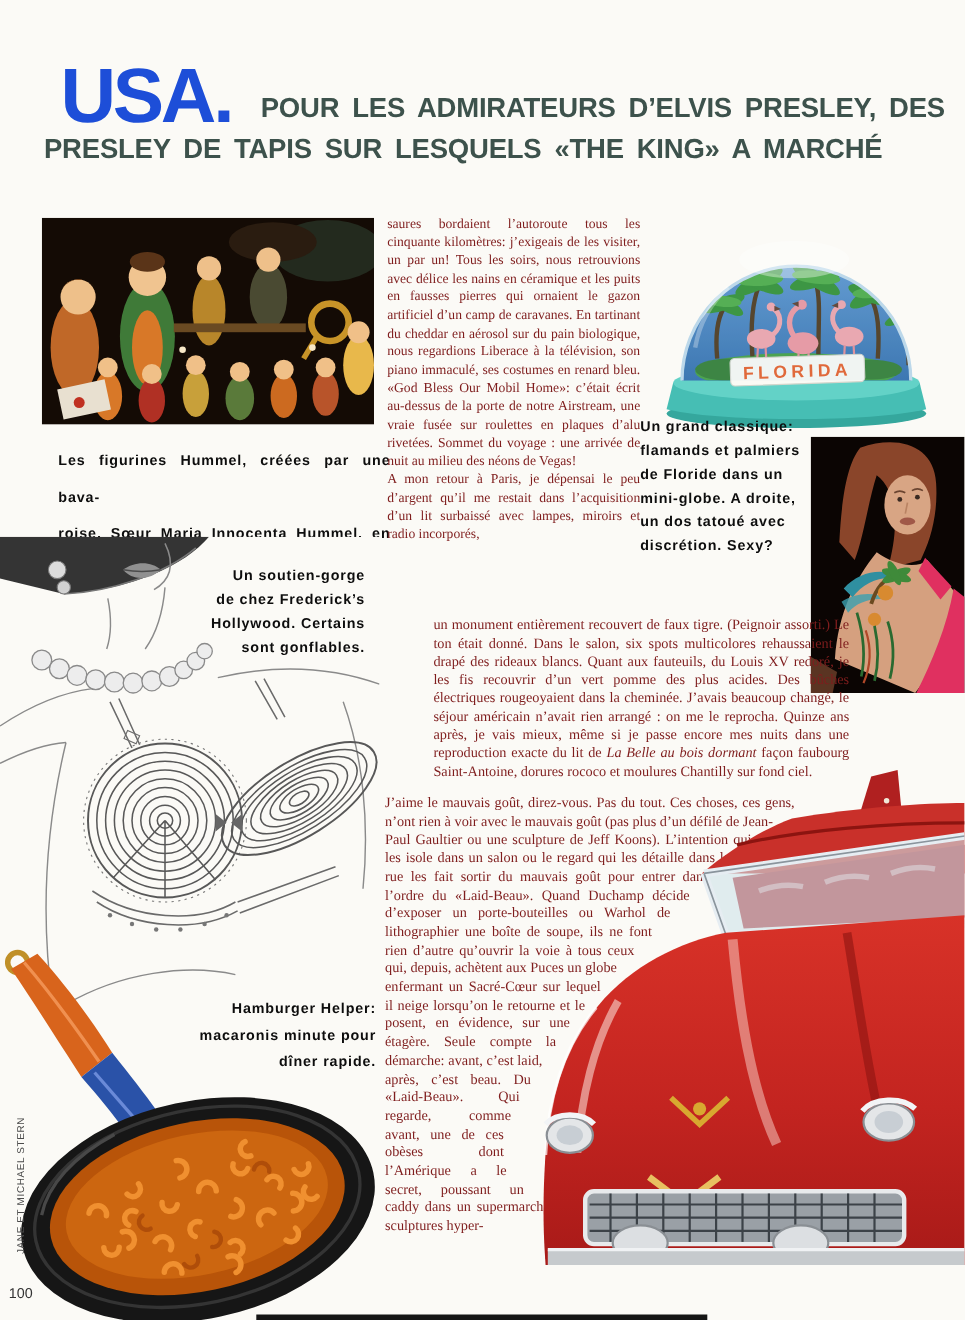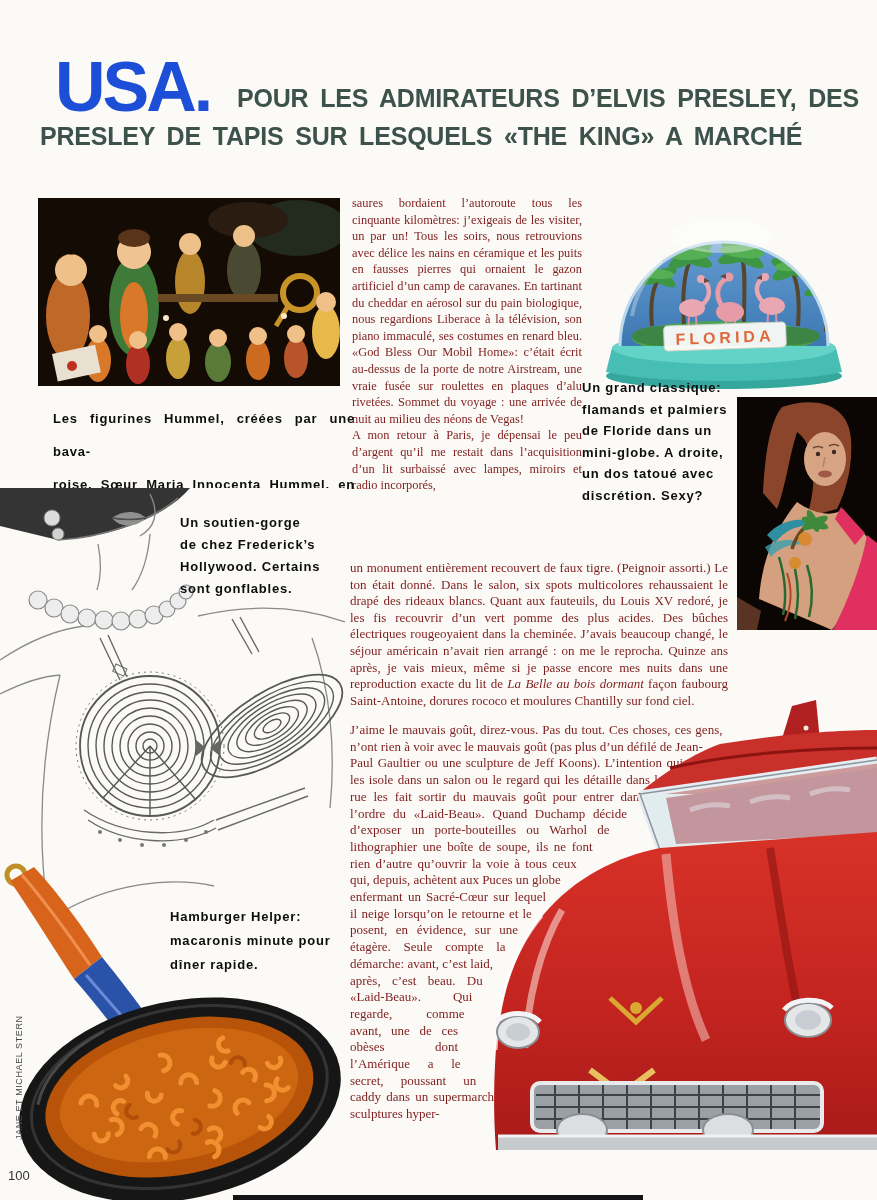--- a/index.html
+++ b/index.html
@@ -7,31 +7,31 @@
        font-family:"Liberation Serif",serif;}
   .abs{position:absolute;}
   
   .usa-title{font-family:"Liberation Sans",sans-serif;font-weight:bold;font-size:70px;
              letter-spacing:-3px;line-height:1;}
   .headline{font-family:"Liberation Sans",sans-serif;font-weight:bold;font-size:25px;
             letter-spacing:-0.2px;word-spacing:5px;white-space:nowrap;}
   
   .bodycopy{color:#7f1d1d;text-align:justify;white-space:pre-line;}
   .c1{font-size:12.4px;line-height:16.6px;width:230px;height:368px;overflow:hidden;}
-  .c2{font-size:13px;line-height:16.6px;width:378px;height:168px;overflow:hidden;white-space:normal;}
+  .c2{font-size:13px;line-height:16.6px;width:378px;height:168px;overflow:hidden;white-space:normal;margin-left:44px;}
   .c3{font-size:13px;line-height:16.7px;width:378px;height:447px;overflow:hidden;white-space:normal;}
   .carwrap-shape{float:right;width:378px;height:447px;
     shape-outside:polygon(378px 12px,345px 40px,296px 82px,250px 126px,208px 170px,172px 212px,
       142px 252px,120px 288px,108px 316px,112px 344px,150px 362px,308px 376px,318px 398px,
       330px 447px,378px 447px);}
   
   .cap{font-family:"Liberation Sans",sans-serif;font-weight:bold;font-size:13px;color:#0d0d0d;
        letter-spacing:0.8px;white-space:pre-line;}
   .cap-just{text-align:justify;}
-  .cap-right{text-align:left;}
+  .cap-right{text-align:right;}
   
   .credit{font-family:"Liberation Sans",sans-serif;font-size:9px;letter-spacing:0.6px;color:#4a4a4a;
           transform:rotate(-90deg);transform-origin:0 0;white-space:nowrap;}
   .pagenum{font-family:"Liberation Sans",sans-serif;font-size:13px;color:#333;}
   .bottom-strip{background:#151515;}
   svg{display:block;}
 </style>
 </head>
 <body>
 

